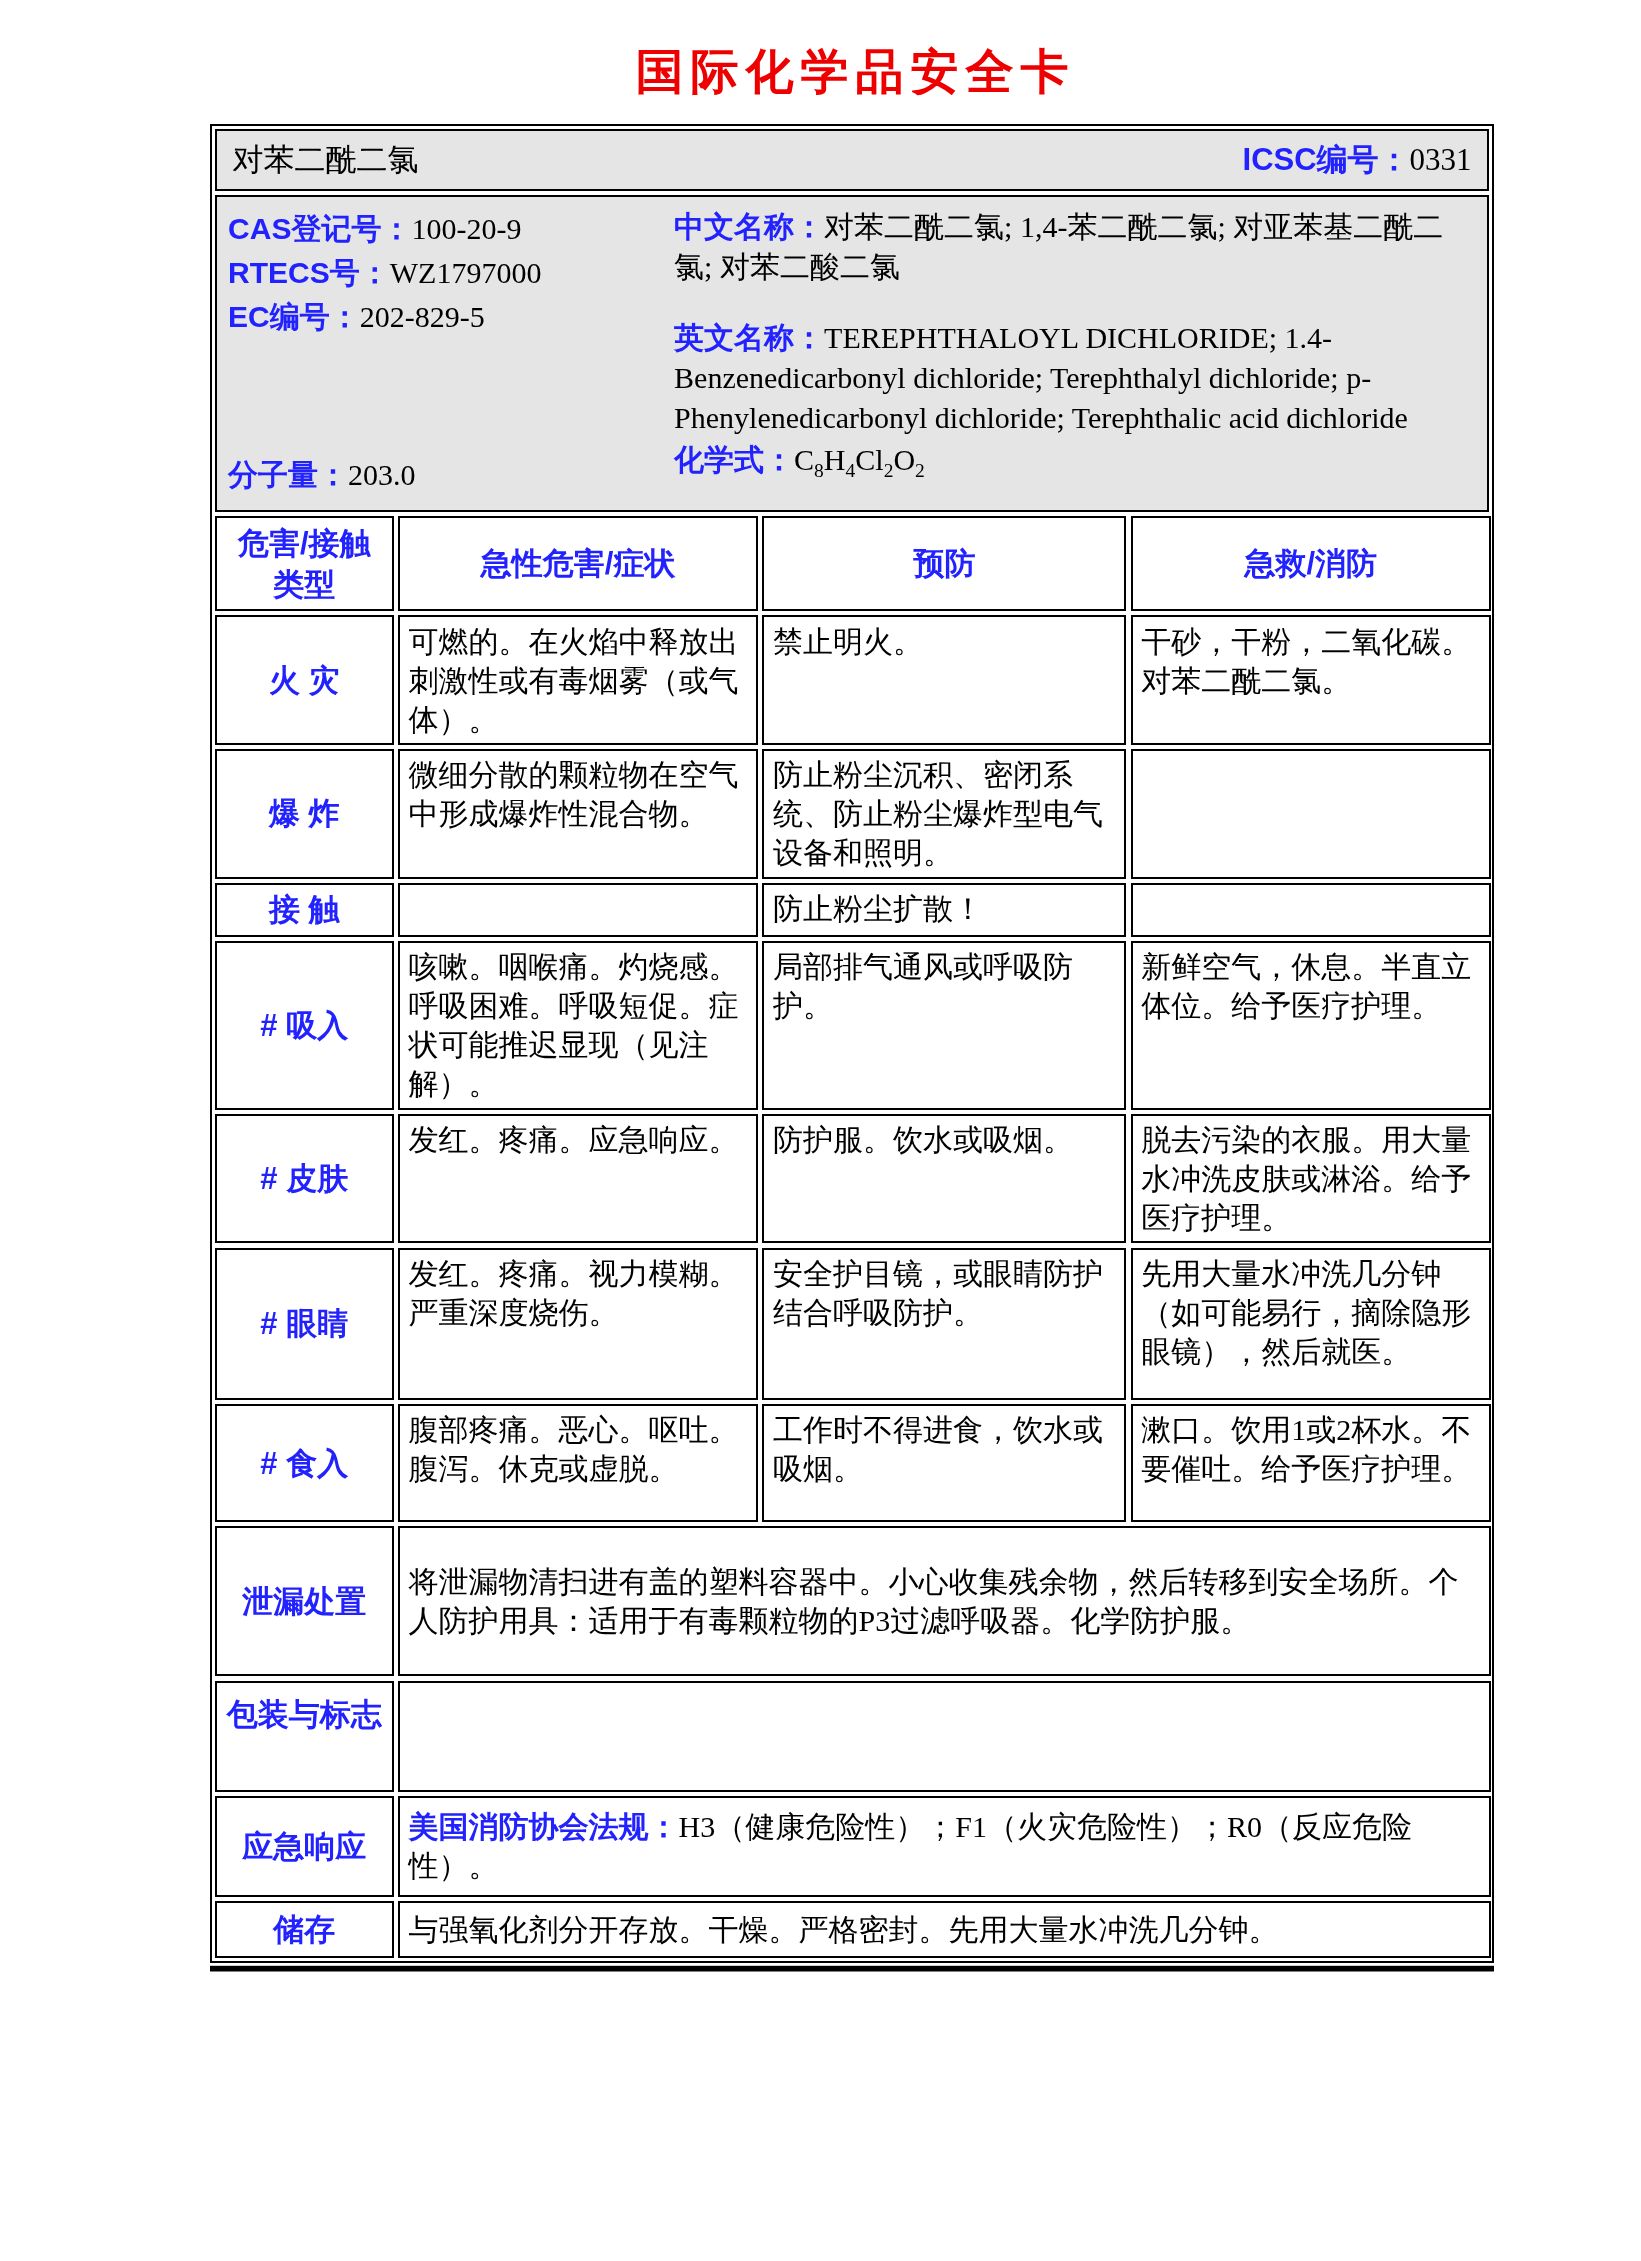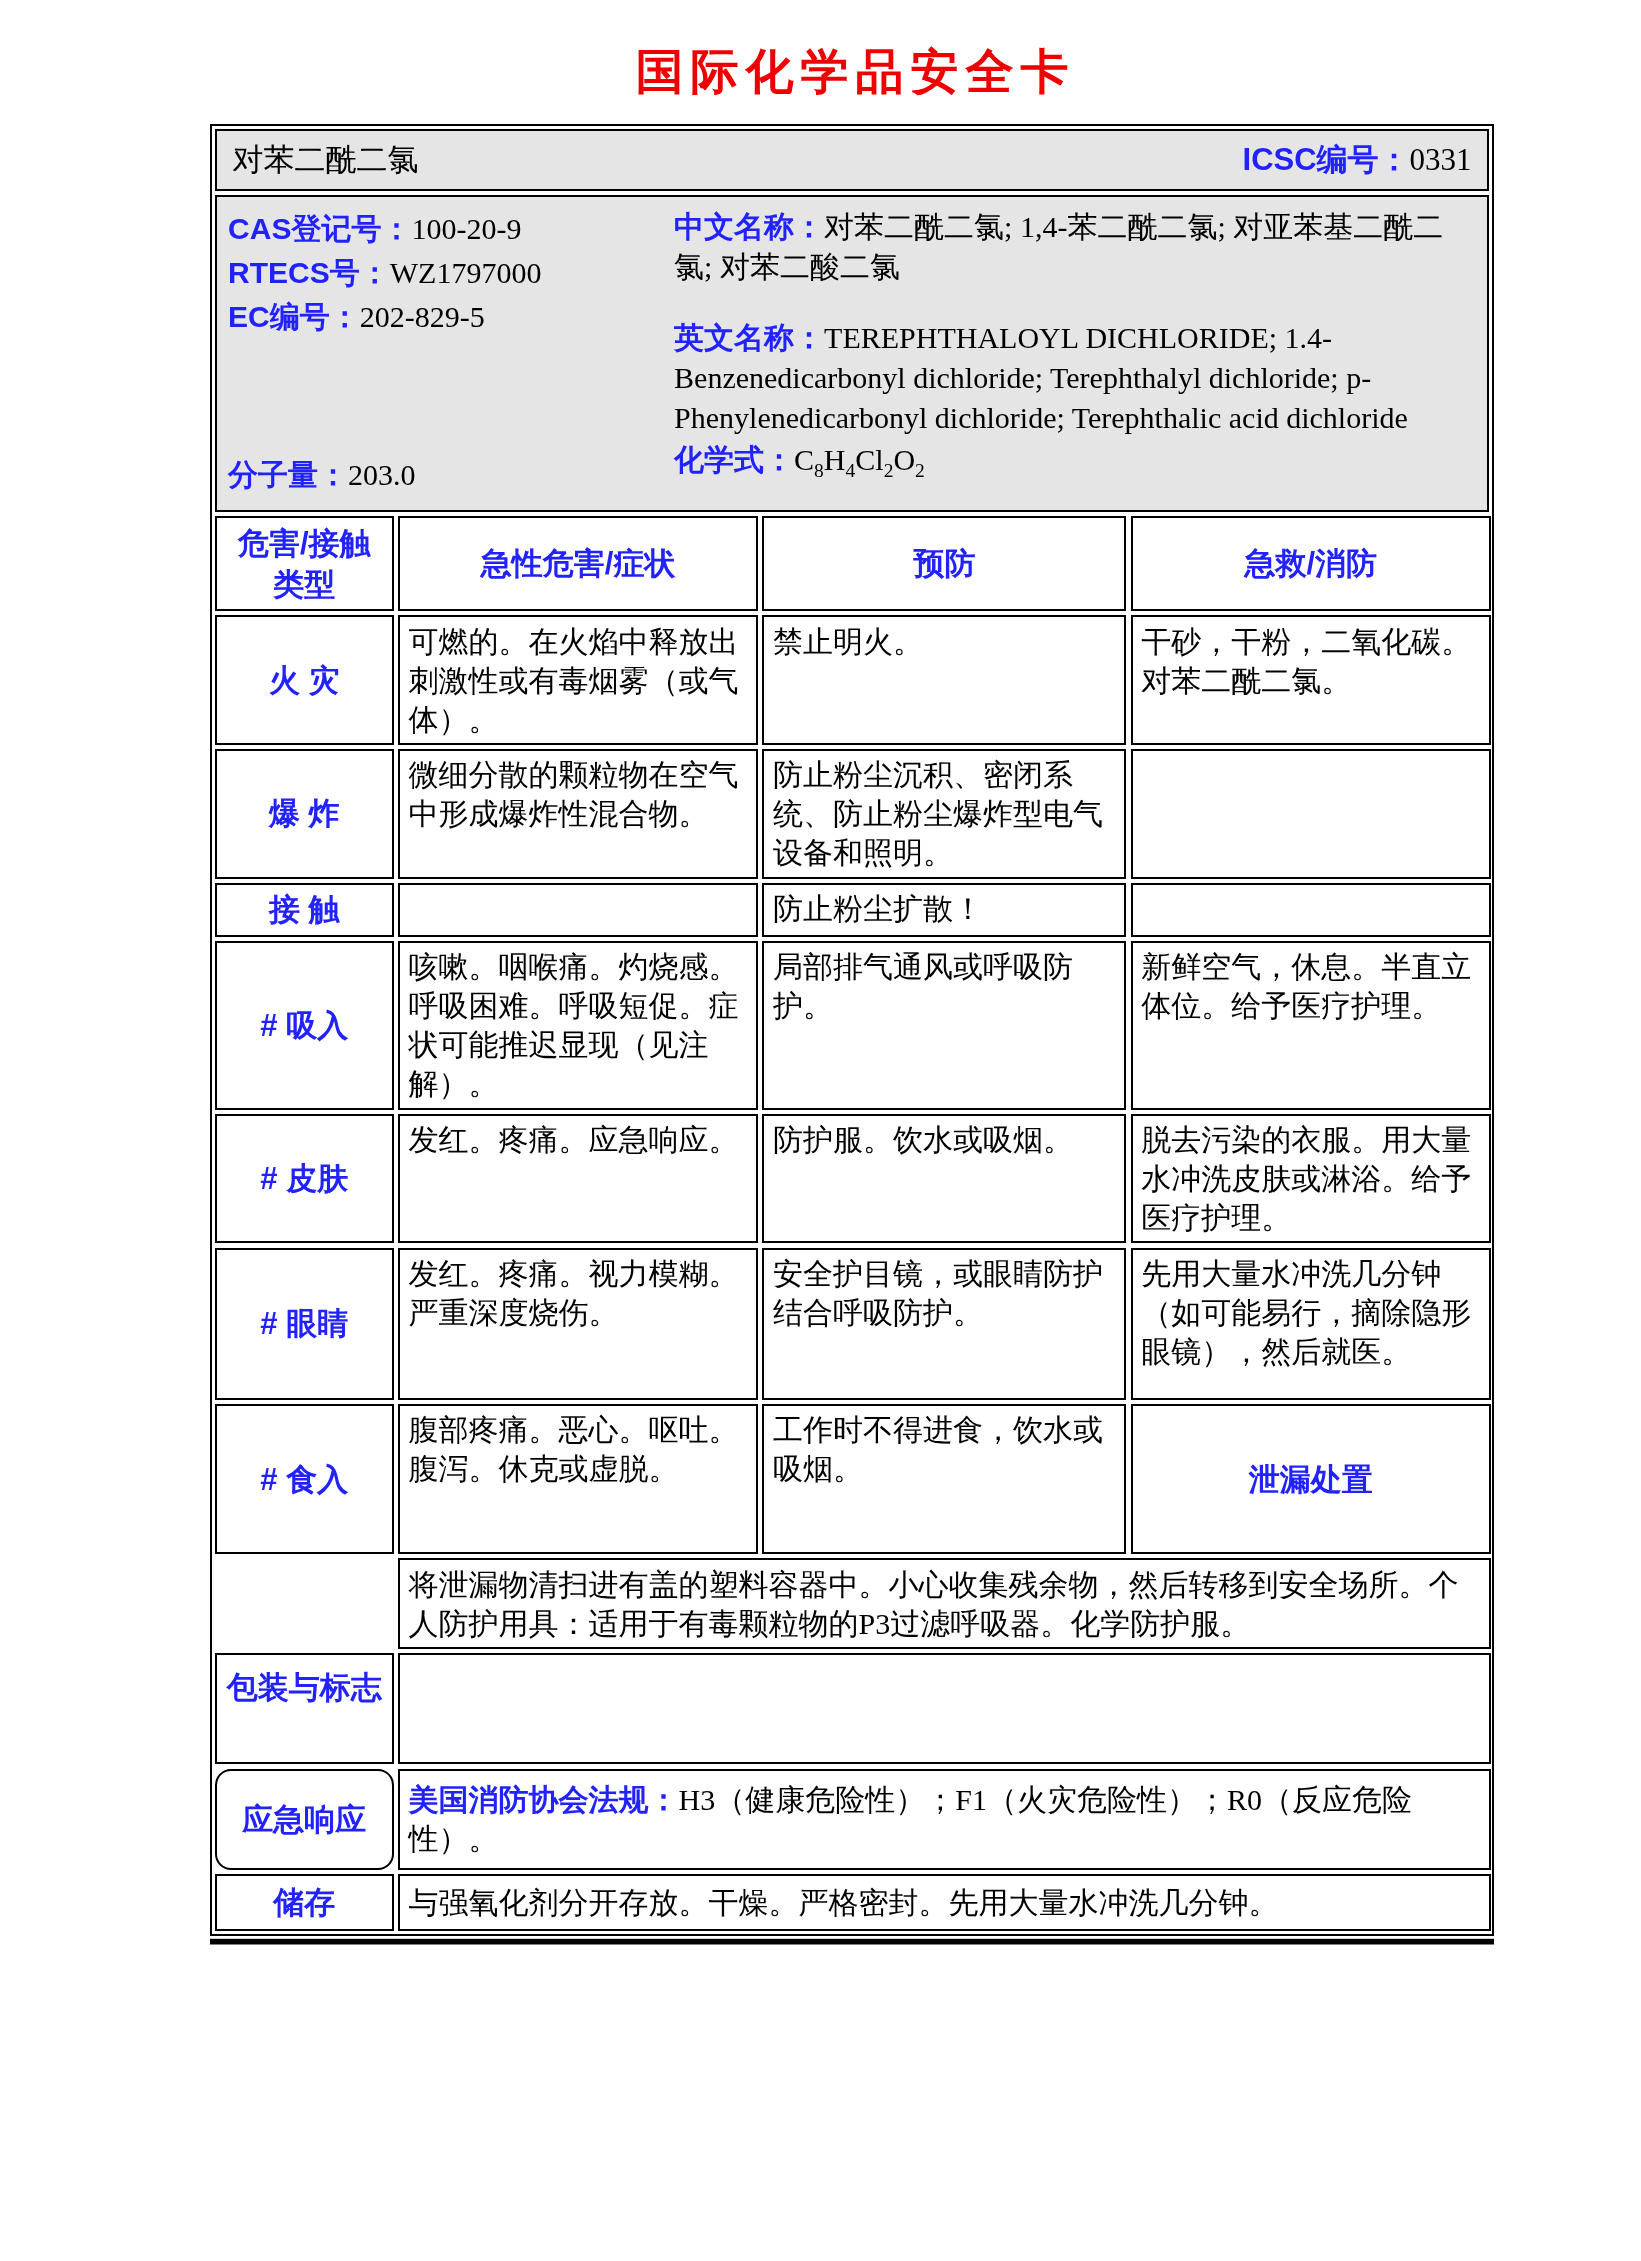--- a/index.html
+++ b/index.html
@@ -49,21 +49,21 @@
   .span3{grid-column:2 / 5;}
   .mh-fire{min-height:125px;}
   .mh-expl{min-height:128px;}
   .mh-expo{min-height:44px;}
   .mh-inh{min-height:160px;}
   .mh-skin{min-height:116px;}
   .mh-eye{min-height:152px;}
   .mh-ing{min-height:118px;}
   .mh-spill{min-height:150px;}
   .mh-pack{min-height:111px;}
-  .mh-emer{min-height:101px;border-radius:16px;}
+  .mh-emer{min-height:101px;}
   .mh-store{min-height:57px;}
   .vmid{display:flex;flex-direction:column;justify-content:center;}
 </style>
 </head>
 <body>
 
 <div class="page-title">国际化学品安全卡</div>
 
 <div class="card">
 
@@ -135,20 +135,21 @@
     <div class="cell">脱去污染的衣服。用大量水冲洗皮肤或淋浴。给予医疗护理。</div>
 
     <div class="cell lab mh-eye"># 眼睛</div>
     <div class="cell">发红。疼痛。视力模糊。严重深度烧伤。</div>
     <div class="cell">安全护目镜，或眼睛防护结合呼吸防护。</div>
     <div class="cell">先用大量水冲洗几分钟（如可能易行，摘除隐形眼镜），然后就医。</div>
 
     <div class="cell lab mh-ing"># 食入</div>
     <div class="cell">腹部疼痛。恶心。呕吐。腹泻。休克或虚脱。</div>
     <div class="cell">工作时不得进食，饮水或吸烟。</div>
+    <div class="cell">漱口。饮用1或2杯水。不要催吐。给予医疗护理。</div>
 
     <div class="cell lab mh-spill">泄漏处置</div>
     <div class="cell span3 vmid">
       <div><span>将泄漏物清扫进有盖的塑料容器中。小心收集残余物，然后转移到安全场所。个人防护用具：适用于有毒颗粒物的P3过滤呼吸器。化学防护服。</span></div>
     </div>
 
     <div class="cell lab top mh-pack">包装与标志</div>
     <div class="cell span3"></div>
 
     <div class="cell lab mh-emer">应急响应</div>

